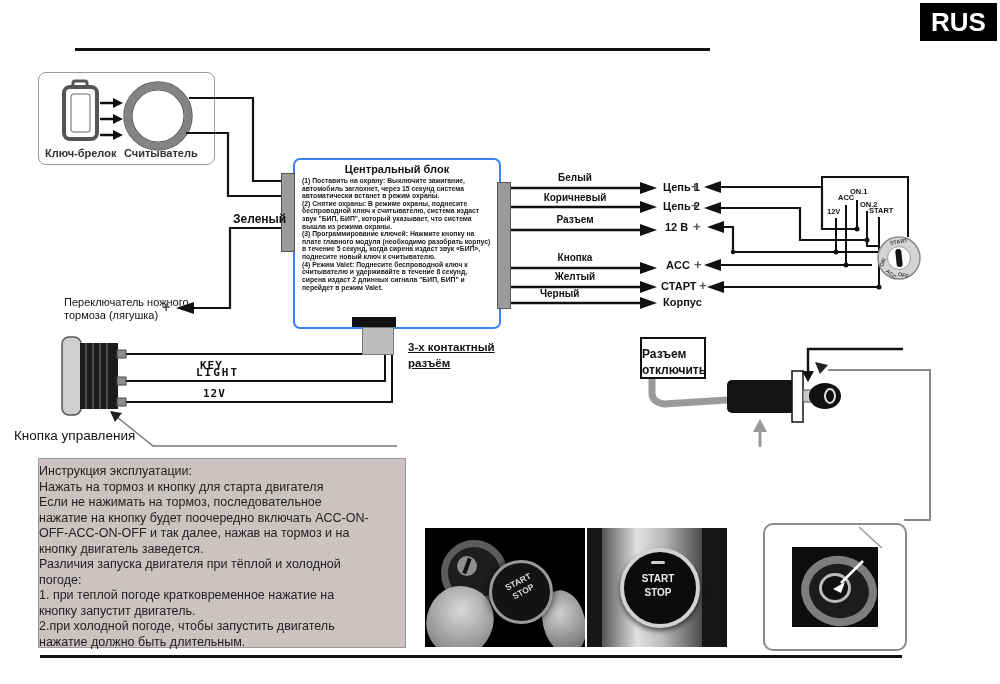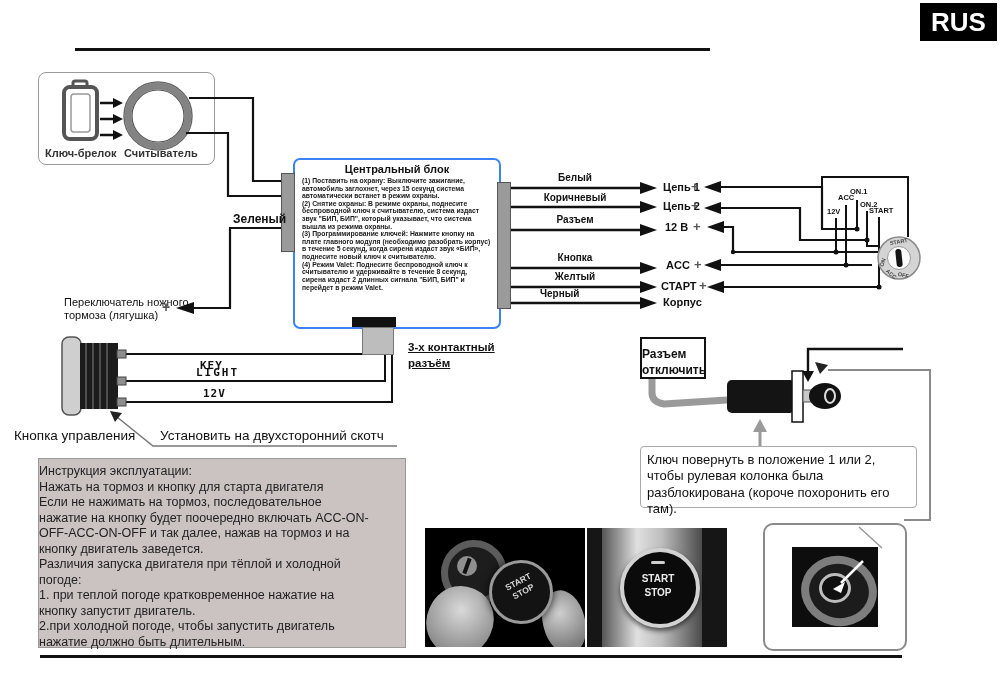--- a/index.html
+++ b/index.html
@@ -170,28 +170,25 @@
 
   <div class="abs" style="left:352px;top:317px;width:44px;height:10px;background:#111;z-index:2;"></div>
   <div class="abs" style="left:362px;top:327px;width:30px;height:26px;background:#bdbdbd;border:1px solid #777;z-index:2;"></div>
   <div class="t b pre" style="left:408px;top:340px;font-size:11.5px;line-height:1.35;text-decoration:underline;">3-х контактный
 разъём</div>
 
   <div class="t b mono" style="left:200px;top:340px;font-size:11px;letter-spacing:1px;margin-top:20px;">KEY</div>
   <div class="t b mono" style="left:196px;top:367px;font-size:11px;letter-spacing:2px;">LIGHT</div>
   <div class="t b mono" style="left:203px;top:388px;font-size:11px;letter-spacing:1px;">12V</div>
   <div class="t" style="left:14px;top:428px;font-size:13.5px;">Кнопка управления</div>
-  <div class="t" style="left:160px;top:428px;font-size:13.5px;">Установить на двухсторонний скотч</div>
 
   <div class="box b pre" style="left:640px;top:337px;width:62px;height:30px;border:2px solid #111;font-size:12px;
               padding-top:8px;line-height:1.3;">Разъем
 отключить</div>
 
-  <div class="box pre" style="left:640px;top:446px;width:263px;height:50px;border:1.5px solid #aaa;border-radius:4px;
-              font-size:13px;line-height:1.25;padding:5px 6px;">Ключ повернуть в положение 1 или 2, чтобы рулевая колонка была разблокирована (короче похоронить его там).</div>
 
   <div class="box pre" style="left:38px;top:458px;width:366px;height:178px;background:#cbc2c2;border:1px solid #999;
               font-size:12.5px;line-height:1.24;padding:5px 0;color:#222;">Инструкция эксплуатации:
 Нажать на тормоз и кнопку для старта двигателя
 Если не нажимать на тормоз, последовательное
 нажатие на кнопку будет поочередно включать ACC-ON-
 OFF-ACC-ON-OFF и так далее, нажав на тормоз и на
 кнопку двигатель заведется.
 Различия запуска двигателя при тёплой и холодной
 погоде:

